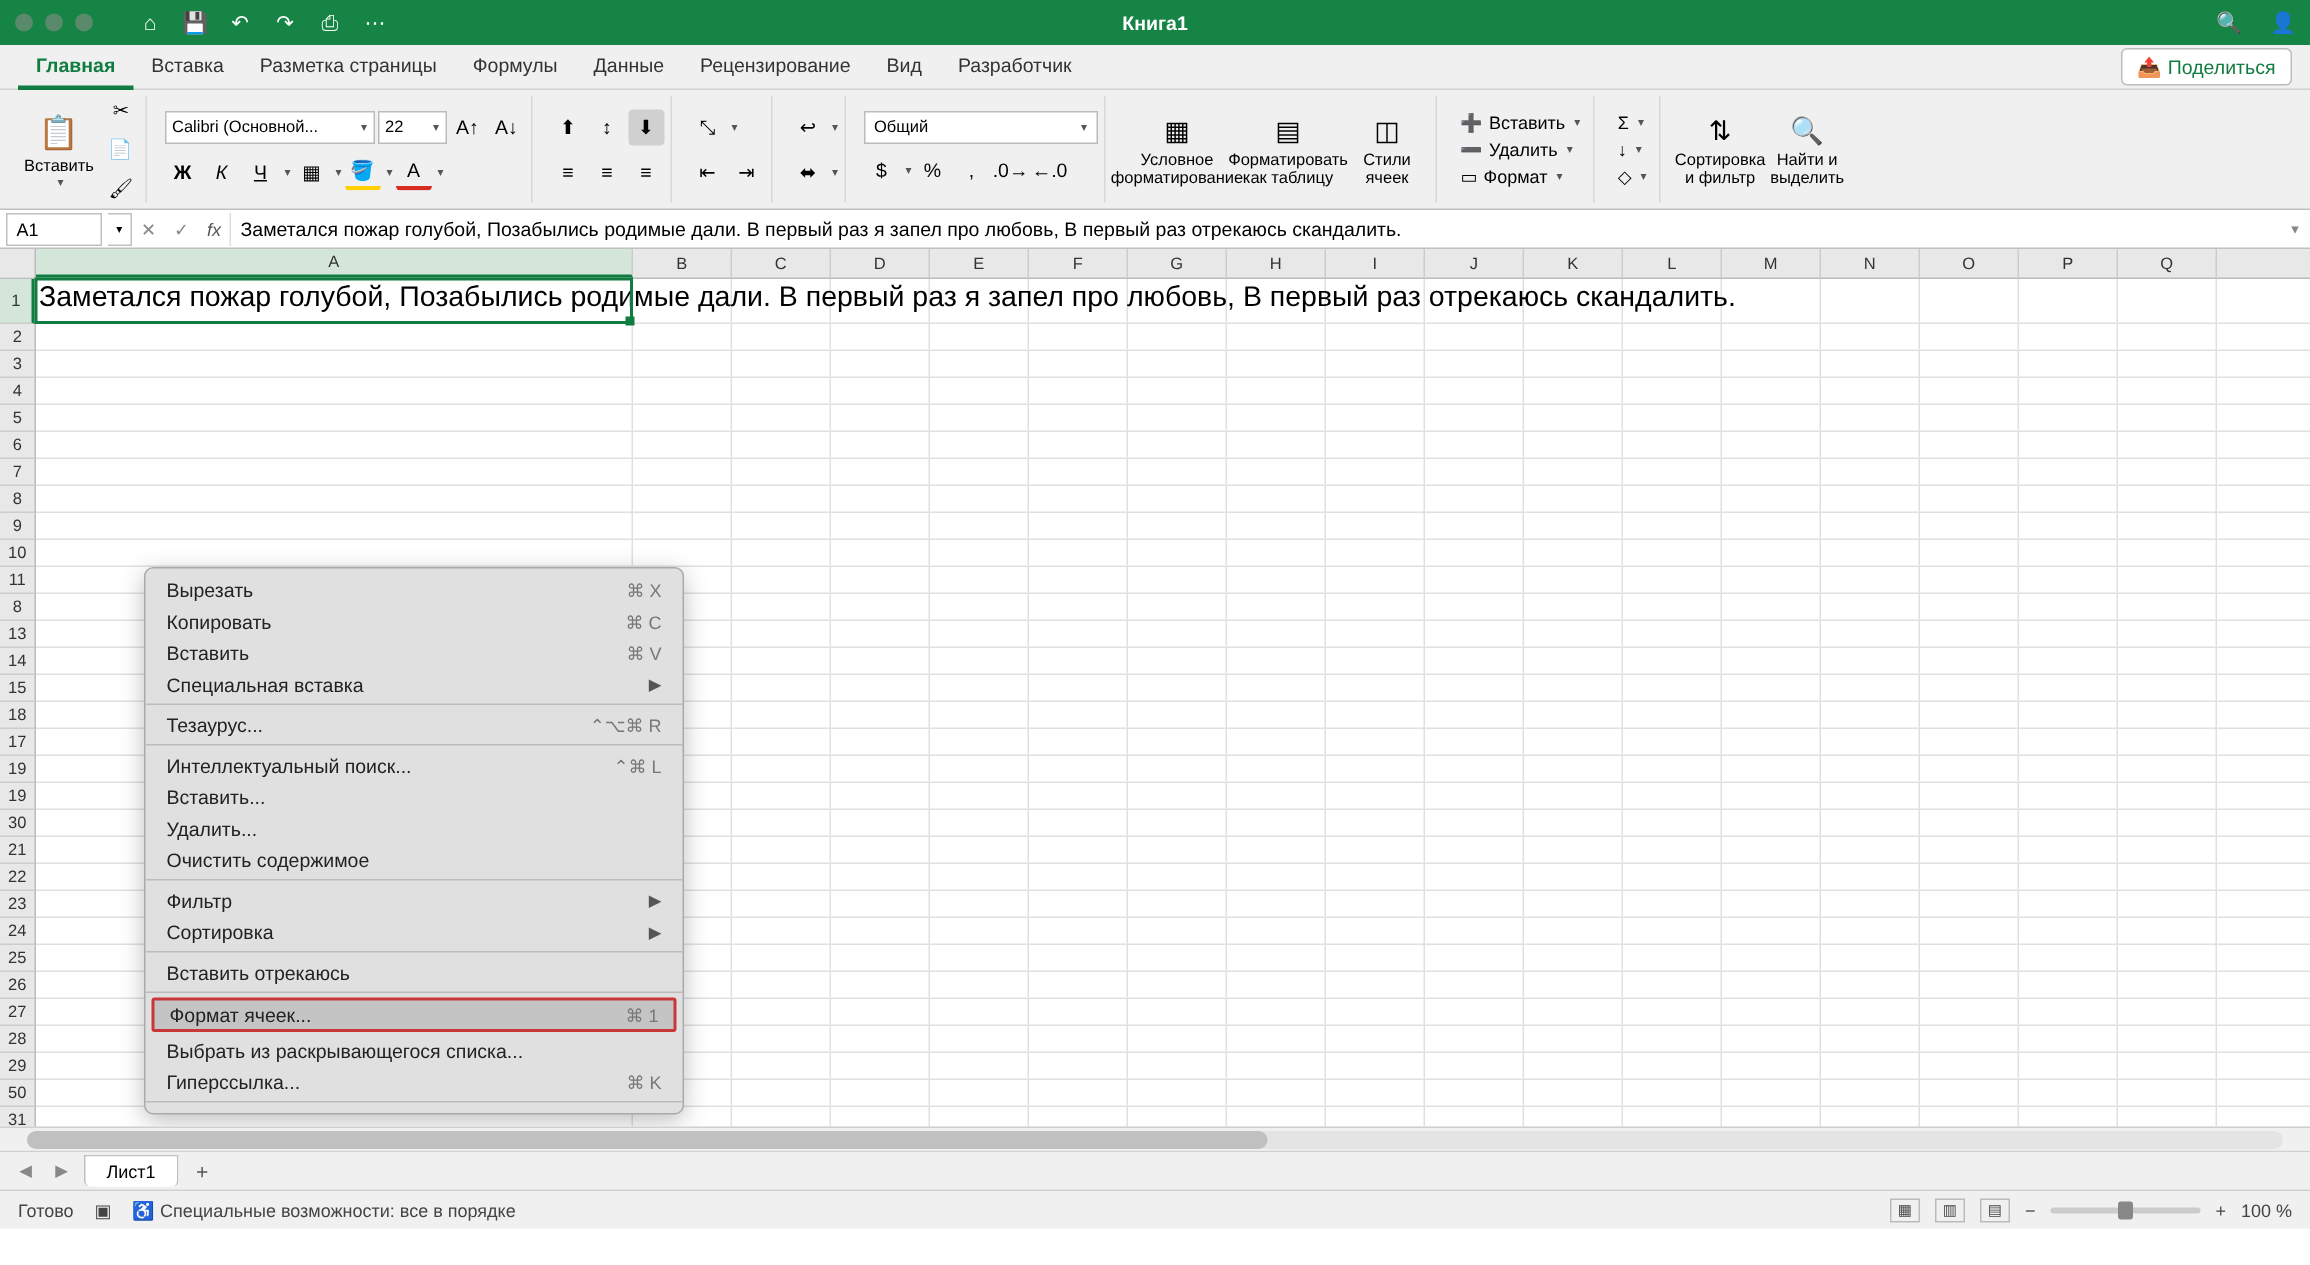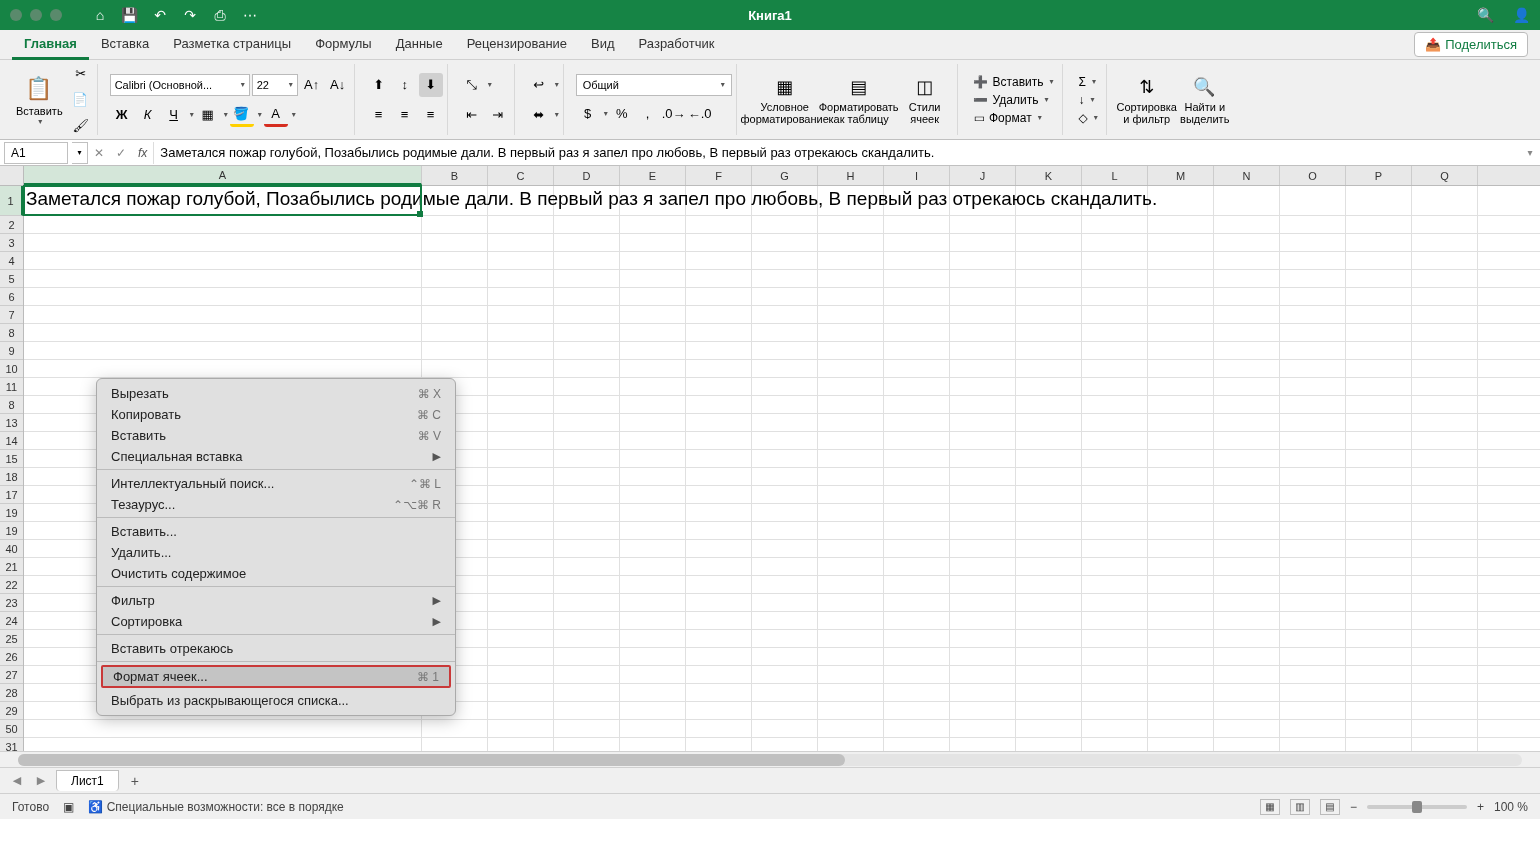--- a/index.html
+++ b/index.html
@@ -356,21 +356,21 @@
         <div class="row-h">10</div>
         <div class="row-h">11</div>
         <div class="row-h">8</div>
         <div class="row-h">13</div>
         <div class="row-h">14</div>
         <div class="row-h">15</div>
         <div class="row-h">18</div>
         <div class="row-h">17</div>
         <div class="row-h">19</div>
         <div class="row-h">19</div>
-        <div class="row-h">40</div>
+        <div class="row-h">30</div>
         <div class="row-h">21</div>
         <div class="row-h">22</div>
         <div class="row-h">23</div>
         <div class="row-h">24</div>
         <div class="row-h">25</div>
         <div class="row-h">26</div>
         <div class="row-h">27</div>
         <div class="row-h">28</div>
         <div class="row-h">29</div>
         <div class="row-h">50</div>
@@ -985,28 +985,28 @@
         <span class="cm-shortcut">⌘ C</span>
       </div>
     <div class="cm-item">
         <span>Вставить</span>
         <span class="cm-shortcut">⌘ V</span>
       </div>
     <div class="cm-item sep-after">
         <span>Специальная вставка</span>
         <span class="cm-arrow">▶</span>
       </div>
+    <div class="cm-item sep-after">
+        <span>Тезаурус...</span>
+        <span class="cm-shortcut">⌃⌥⌘ R</span>
+      </div>
     <div class="cm-item">
         <span>Интеллектуальный поиск...</span>
         <span class="cm-shortcut">⌃⌘ L</span>
       </div>
-    <div class="cm-item sep-after">
-        <span>Тезаурус...</span>
-        <span class="cm-shortcut">⌃⌥⌘ R</span>
-      </div>
     <div class="cm-item">
         <span>Вставить...</span>
       </div>
     <div class="cm-item">
         <span>Удалить...</span>
       </div>
     <div class="cm-item sep-after">
         <span>Очистить содержимое</span>
       </div>
     <div class="cm-item">
@@ -1019,20 +1019,24 @@
       </div>
     <div class="cm-item sep-after">
         <span>Вставить отрекаюсь</span>
       </div>
     <div class="cm-item cm-highlight">
         <span>Формат ячеек...</span>
         <span class="cm-shortcut">⌘ 1</span>
       </div>
     <div class="cm-item">
         <span>Выбрать из раскрывающегося списка...</span>
+      </div>
+    <div class="cm-item sep-after">
+        <span>Гиперссылка...</span>
+        <span class="cm-shortcut">⌘ K</span>
       </div>
 
   </div>
 </div>
 
 <div class="hscroll">
   <div class="hscroll-track">
       <div class="hscroll-thumb"></div>
     </div>
 </div>

